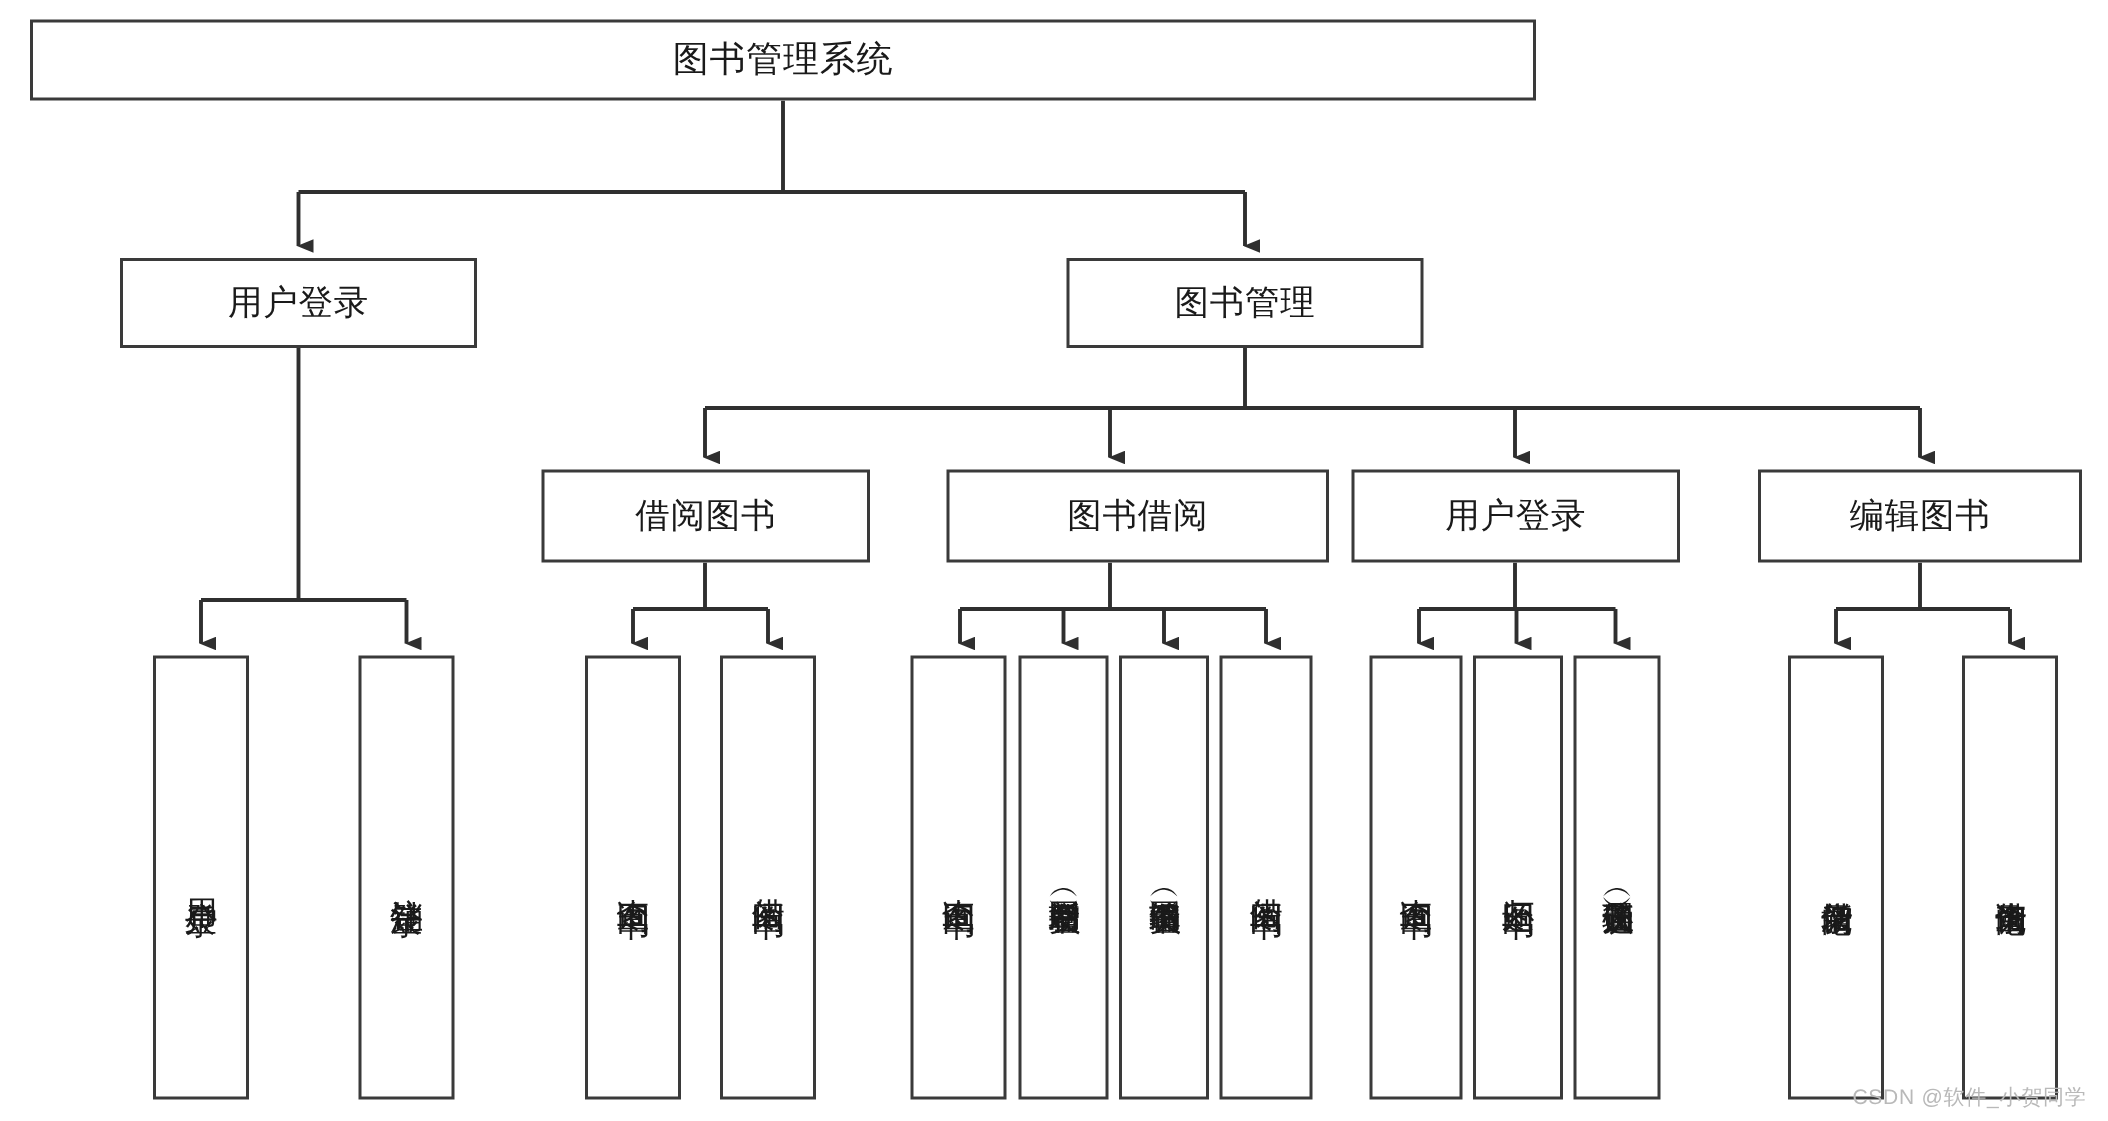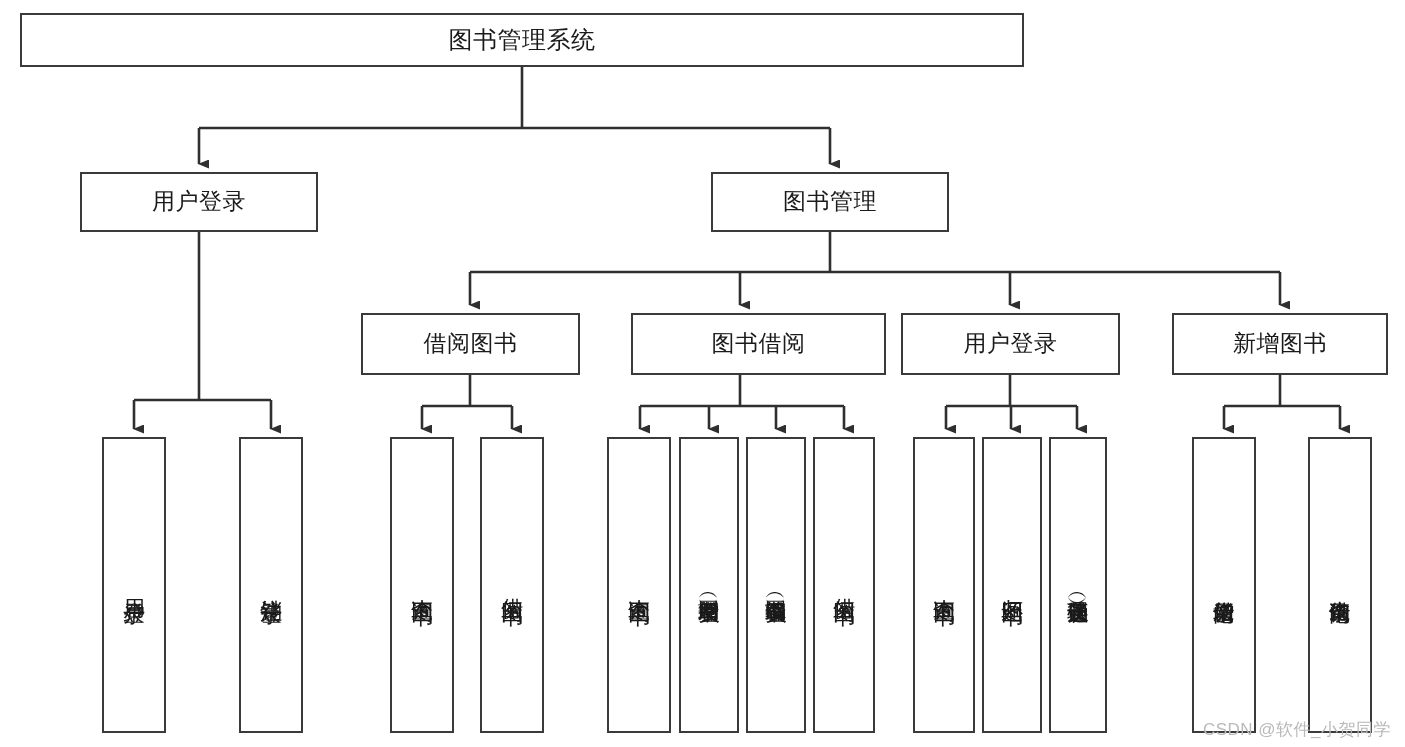--- a/index.html
+++ b/index.html
@@ -45,21 +45,21 @@
     letter-spacing:2px;
     max-height:282px;
   }
   .v.tall .lbl{font-size:21px;letter-spacing:0.5px;}
   .v.tall2 .lbl{font-size:21px;letter-spacing:0px;}
 
   #watermark{
     position:absolute;
     right:14px;
     bottom:6px;
-    font-size:17px;
+    font-size:14px;
     color:#b9b9b9;
     letter-spacing:0.5px;
     white-space:pre;
     pointer-events:none;
   }
 </style>
 </head>
 <body>
 
 <div id="canvas">
@@ -128,21 +128,21 @@
   <div class="node h" style="left:361px;top:313px;width:219px;height:62px;">
     <span class="lbl">借阅图书</span>
   </div>
   <div class="node h" style="left:631px;top:313px;width:255px;height:62px;">
     <span class="lbl">图书借阅</span>
   </div>
   <div class="node h" style="left:901px;top:313px;width:219px;height:62px;">
     <span class="lbl">用户登录</span>
   </div>
   <div class="node h" style="left:1172px;top:313px;width:216px;height:62px;">
-    <span class="lbl">新增图书</span>
+    <span class="lbl">编辑图书</span>
   </div>
 
   <div class="node v" style="left:102px;top:437px;width:64px;height:296px;">
     <span class="lbl">用户登录</span>
   </div>
   <div class="node v" style="left:239px;top:437px;width:64px;height:296px;">
     <span class="lbl">注销登录</span>
   </div>
 
   <div class="node v" style="left:390px;top:437px;width:64px;height:296px;">

